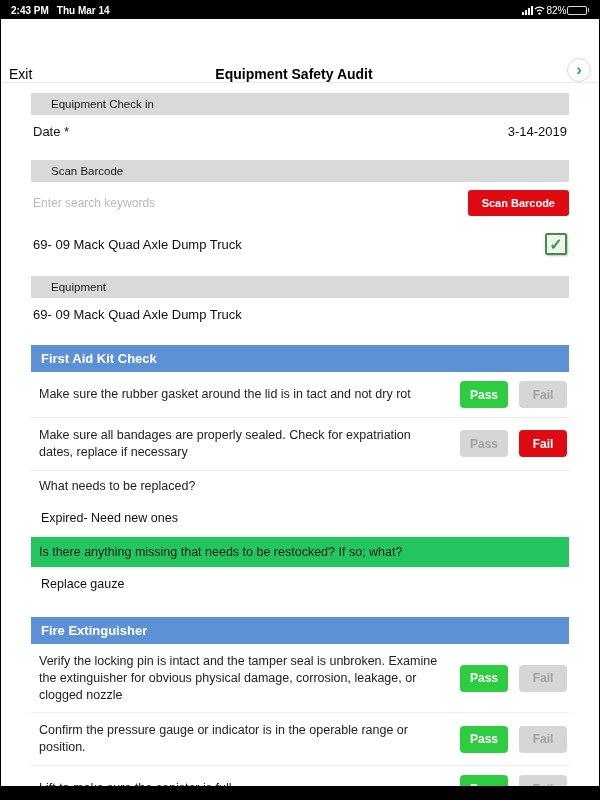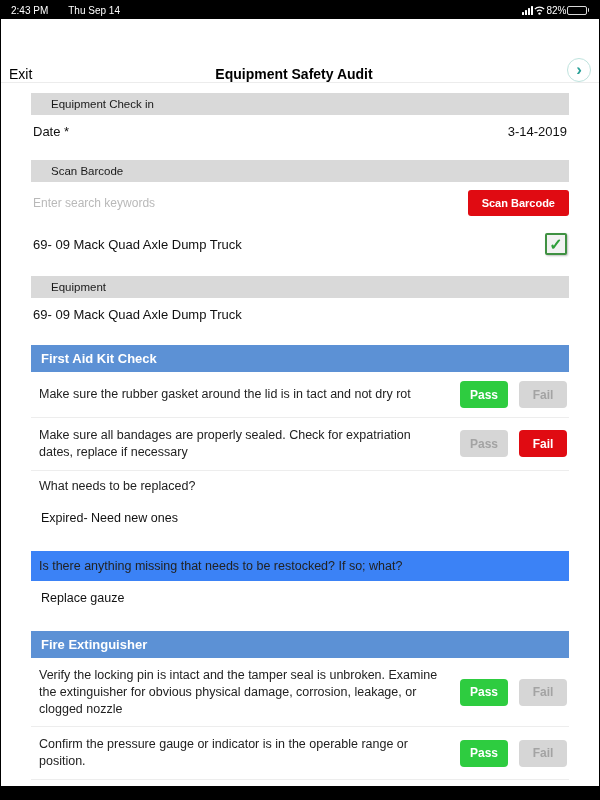--- a/index.html
+++ b/index.html
@@ -8,21 +8,21 @@
   .screen{
     width:600px; height:800px; background:#fff; position:relative;
     margin:0 auto; border:1px solid #000; overflow:hidden;
   }
   
   .statusbar{
     height:18px; background:#000; color:#fff; display:flex;
     align-items:center; justify-content:space-between; padding:0 10px;
     font-size:10px;
   }
-  .statusbar .left{ display:flex; gap:20px; align-items:center; font-weight:normal;}
+  .statusbar .left{ display:flex; gap:8px; align-items:center; font-weight:bold;}
   .statusbar .right{ display:flex; align-items:center;}
   .sig{ display:flex; align-items:flex-end; gap:1px; height:9px;}
   .sig span{ width:2px; background:#fff; display:block; border-radius:0.5px;}
   .sig .b1{height:3px}.sig .b2{height:5px}.sig .b3{height:7px}.sig .b4{height:9px}
   .batt{ display:flex; align-items:center; gap:1px;}
   .batt .body{ width:20px; height:9px; border:1px solid rgba(255,255,255,.85); border-radius:2px; padding:1px;}
   .batt .fill{ height:100%; width:82%; background:#fff; border-radius:1px;}
   .batt .tip{ width:1.5px; height:4px; background:rgba(255,255,255,.85); border-radius:0 1px 1px 0;}
   
   .navbar{
@@ -79,33 +79,33 @@
   .q-text{ flex:1; padding-right:14px; line-height:1.35; }
   .pf{ display:flex; gap:11px; }
   .pf button{
     width:48px; height:27px; border:none; border-radius:4px;
     font-size:12px; font-weight:bold; cursor:pointer; font-family:inherit;
     background:#d6d6d6; color:#a3a3a3;
   }
   .pf button.active-pass{ background:#2ecc40; color:#fff; }
   .pf button.active-fail{ background:#e00b12; color:#fff; }
   .tq{ padding:8px 8px; font-size:12.5px; color:#222; border-top:1px solid #ededed;}
-  .tq.gray{ background:#3b82f6; border-top:none; margin-top:14px;}
+  .tq.gray{ background:#22c55e; border-top:none; }
   .ans{ padding:10px 8px 12px 10px; font-size:12.5px; color:#111; }
   .homebar{ position:absolute; bottom:0; left:0; right:0; height:13px; background:#000; }
 </style>
 </head>
 <body>
 
 <div class="screen">
 
   <div class="statusbar">
     <div class="left">
       <span>2:43 PM</span>
-      <span>Thu Sep 14</span>
+      <span>Thu Mar 14</span>
     </div>
     <div class="right">
       <span class="sig">
         <span class="b1"></span>
           <span class="b2"></span>
           <span class="b3"></span>
           <span class="b4"></span>
       </span>
       <svg width="13" height="10" viewBox="0 0 13 10">
         <circle cx="6.5" cy="8.6" r="1.2" fill="#fff"></circle>

